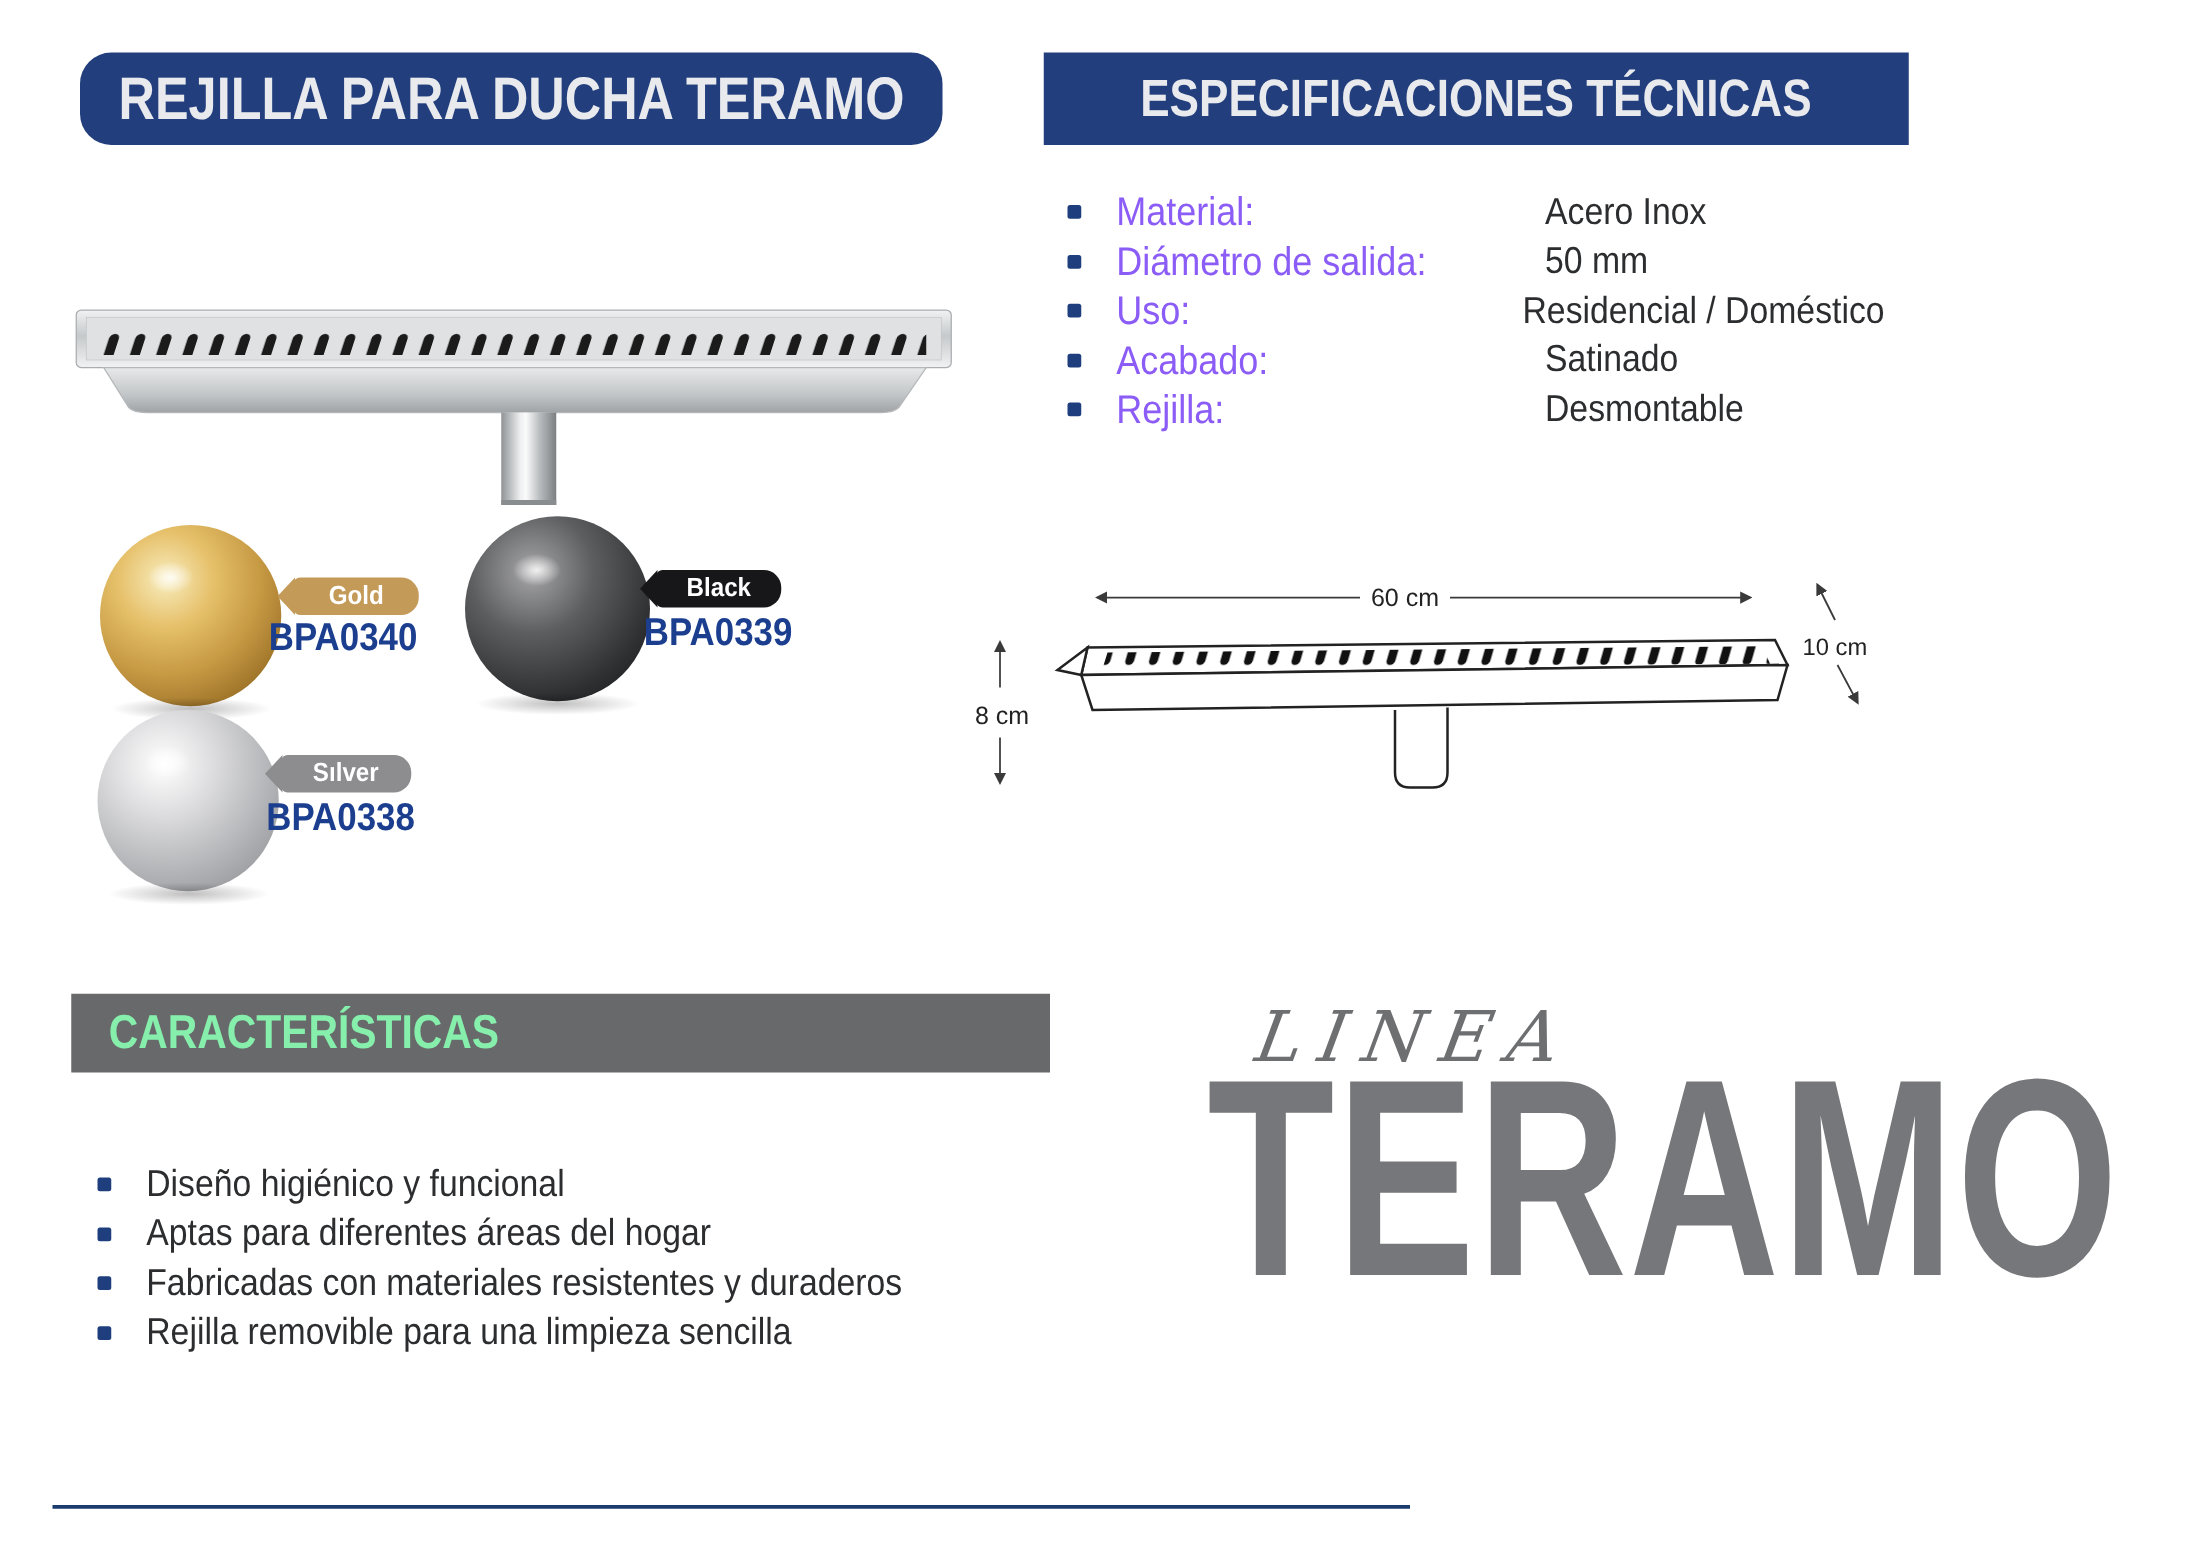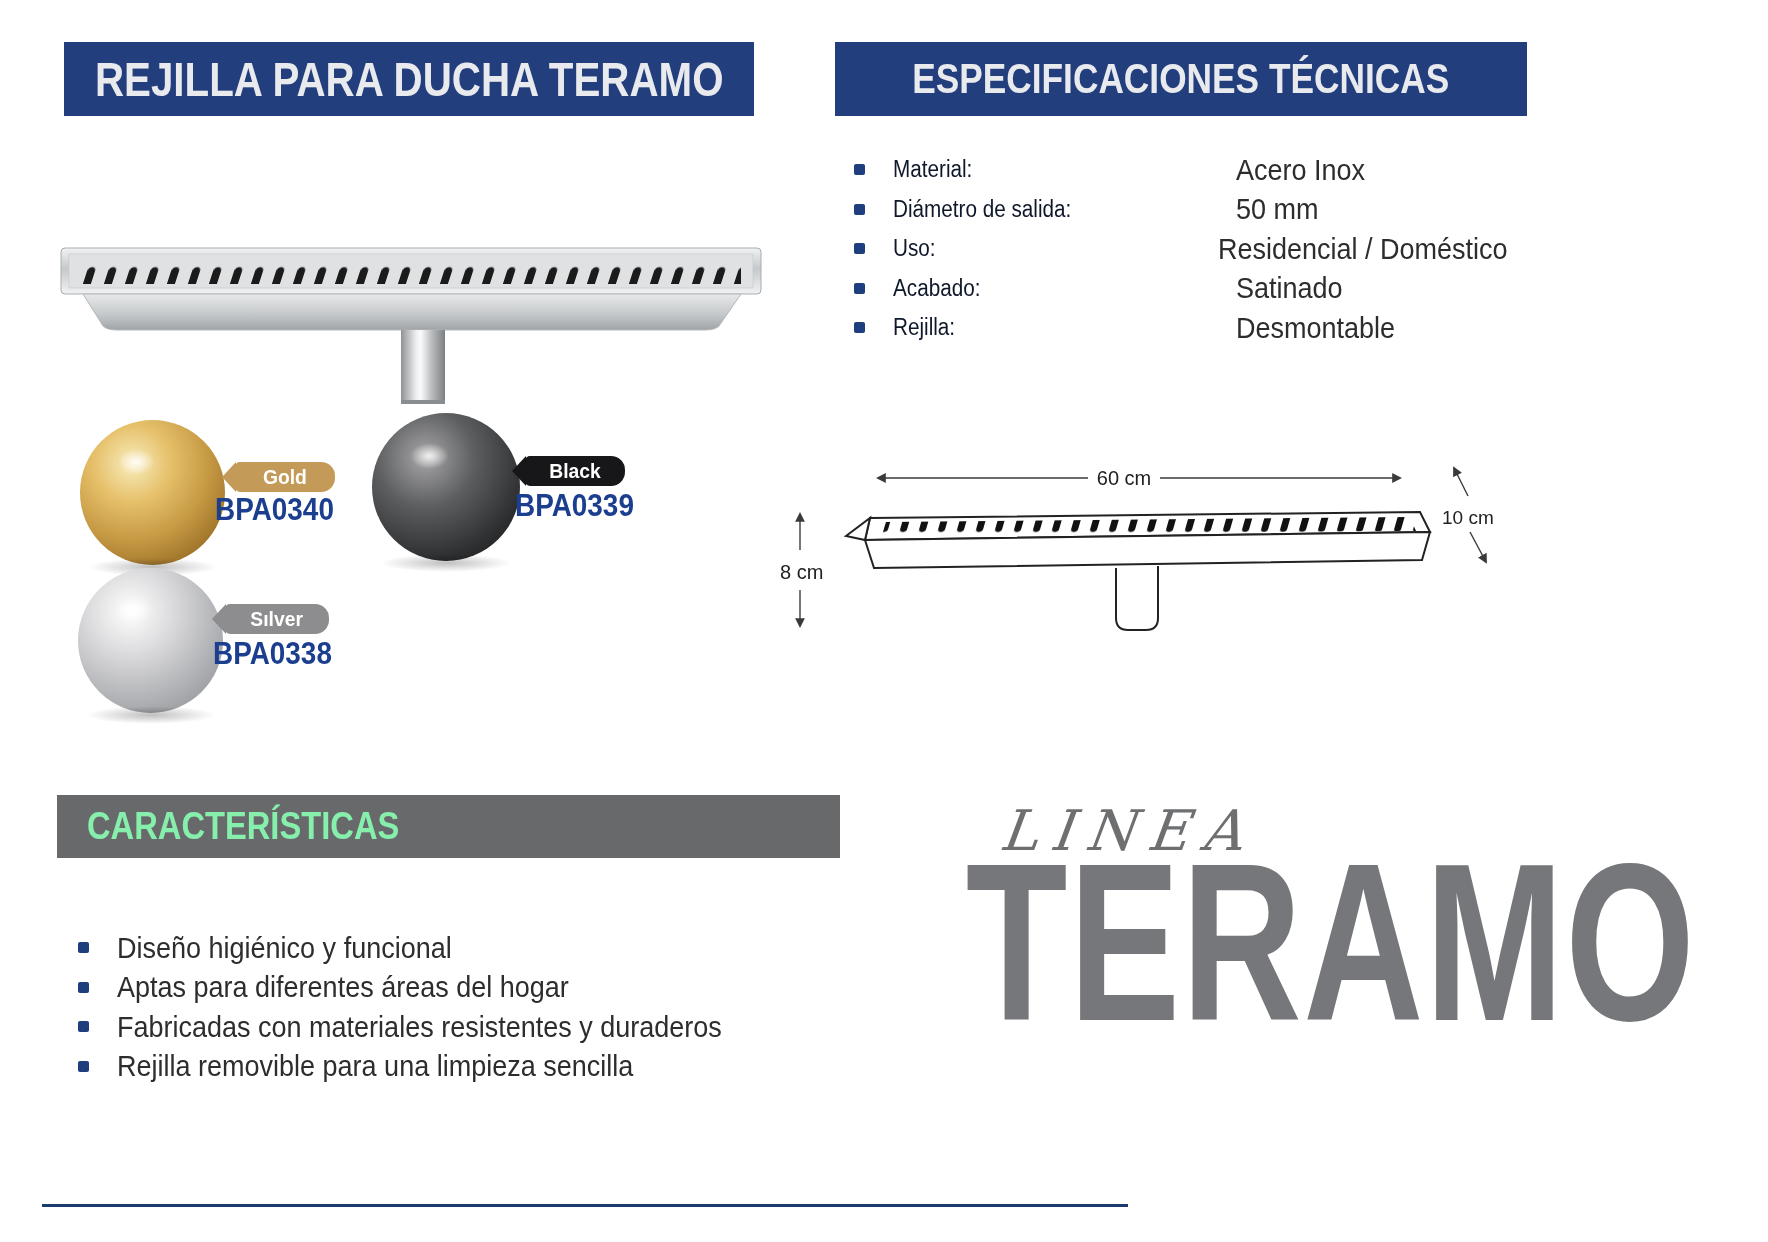--- a/index.html
+++ b/index.html
@@ -1,38 +1,38 @@
 <!DOCTYPE html>
 <html><head>
 <meta charset="utf-8">
 <style>
   html,body{margin:0;padding:0;background:#ffffff;}
   .page{position:relative;width:1768px;height:1242px;background:#ffffff;overflow:hidden;
         font-family:"Liberation Sans",sans-serif;color:#2c2d2f;}
 
   
   .banner{position:absolute;background:#223e7c;color:#e8eaee;display:flex;align-items:center;}
-  .banner-left{left:64px;top:42px;width:690px;height:74px;justify-content:center;}
+  .banner-left{left:64px;top:42px;width:690px;height:74px;justify-content:center;border-radius:25px;}
   .banner-right{left:835px;top:42px;width:692px;height:74px;justify-content:center;}
   .banner-gray{left:57px;top:795px;width:783px;height:63px;background:#68696b;color:#86efac;
                justify-content:flex-start;padding-left:30px;box-sizing:border-box;align-items:center;}
   .banner-text{font-weight:bold;white-space:nowrap;display:inline-block;transform:scaleX(.84);transform-origin:50% 50%;}
   .banner-left .banner-text{font-size:48px;}
   .banner-right .banner-text{font-size:42px;}
   .banner-gray .banner-text{font-size:38px;transform-origin:0 50%;transform:scaleX(.86);}
 
   
   .cond{display:inline-block;transform:scaleX(.9);transform-origin:0 50%;white-space:nowrap;}
 
   
   .spec-list{position:absolute;left:840px;top:150px;width:700px;}
   .spec-row{display:flex;align-items:center;height:39.5px;}
   .sq-bullet{width:11px;height:11px;border-radius:2px;background:#1e3e7e;flex:0 0 11px;}
   .spec-row .sq-bullet{margin-left:14px;}
-  .spec-label{margin-left:28px;width:307px;font-size:23px;color:#0f172a;}
+  .spec-label{margin-left:28px;width:307px;font-size:32px;color:#8b5cf6;}
   .spec-value{font-size:30px;color:#2c2d2f;margin-left:36px;}
 
   
   .feat-list{position:absolute;left:60px;top:928px;width:760px;}
   .feat-row{display:flex;align-items:center;height:39.5px;}
   .feat-row .sq-bullet{margin-left:18px;}
   .feat-text{margin-left:28px;font-size:30px;color:#2c2d2f;}
 
   
   .sphere{position:absolute;border-radius:50%;}

